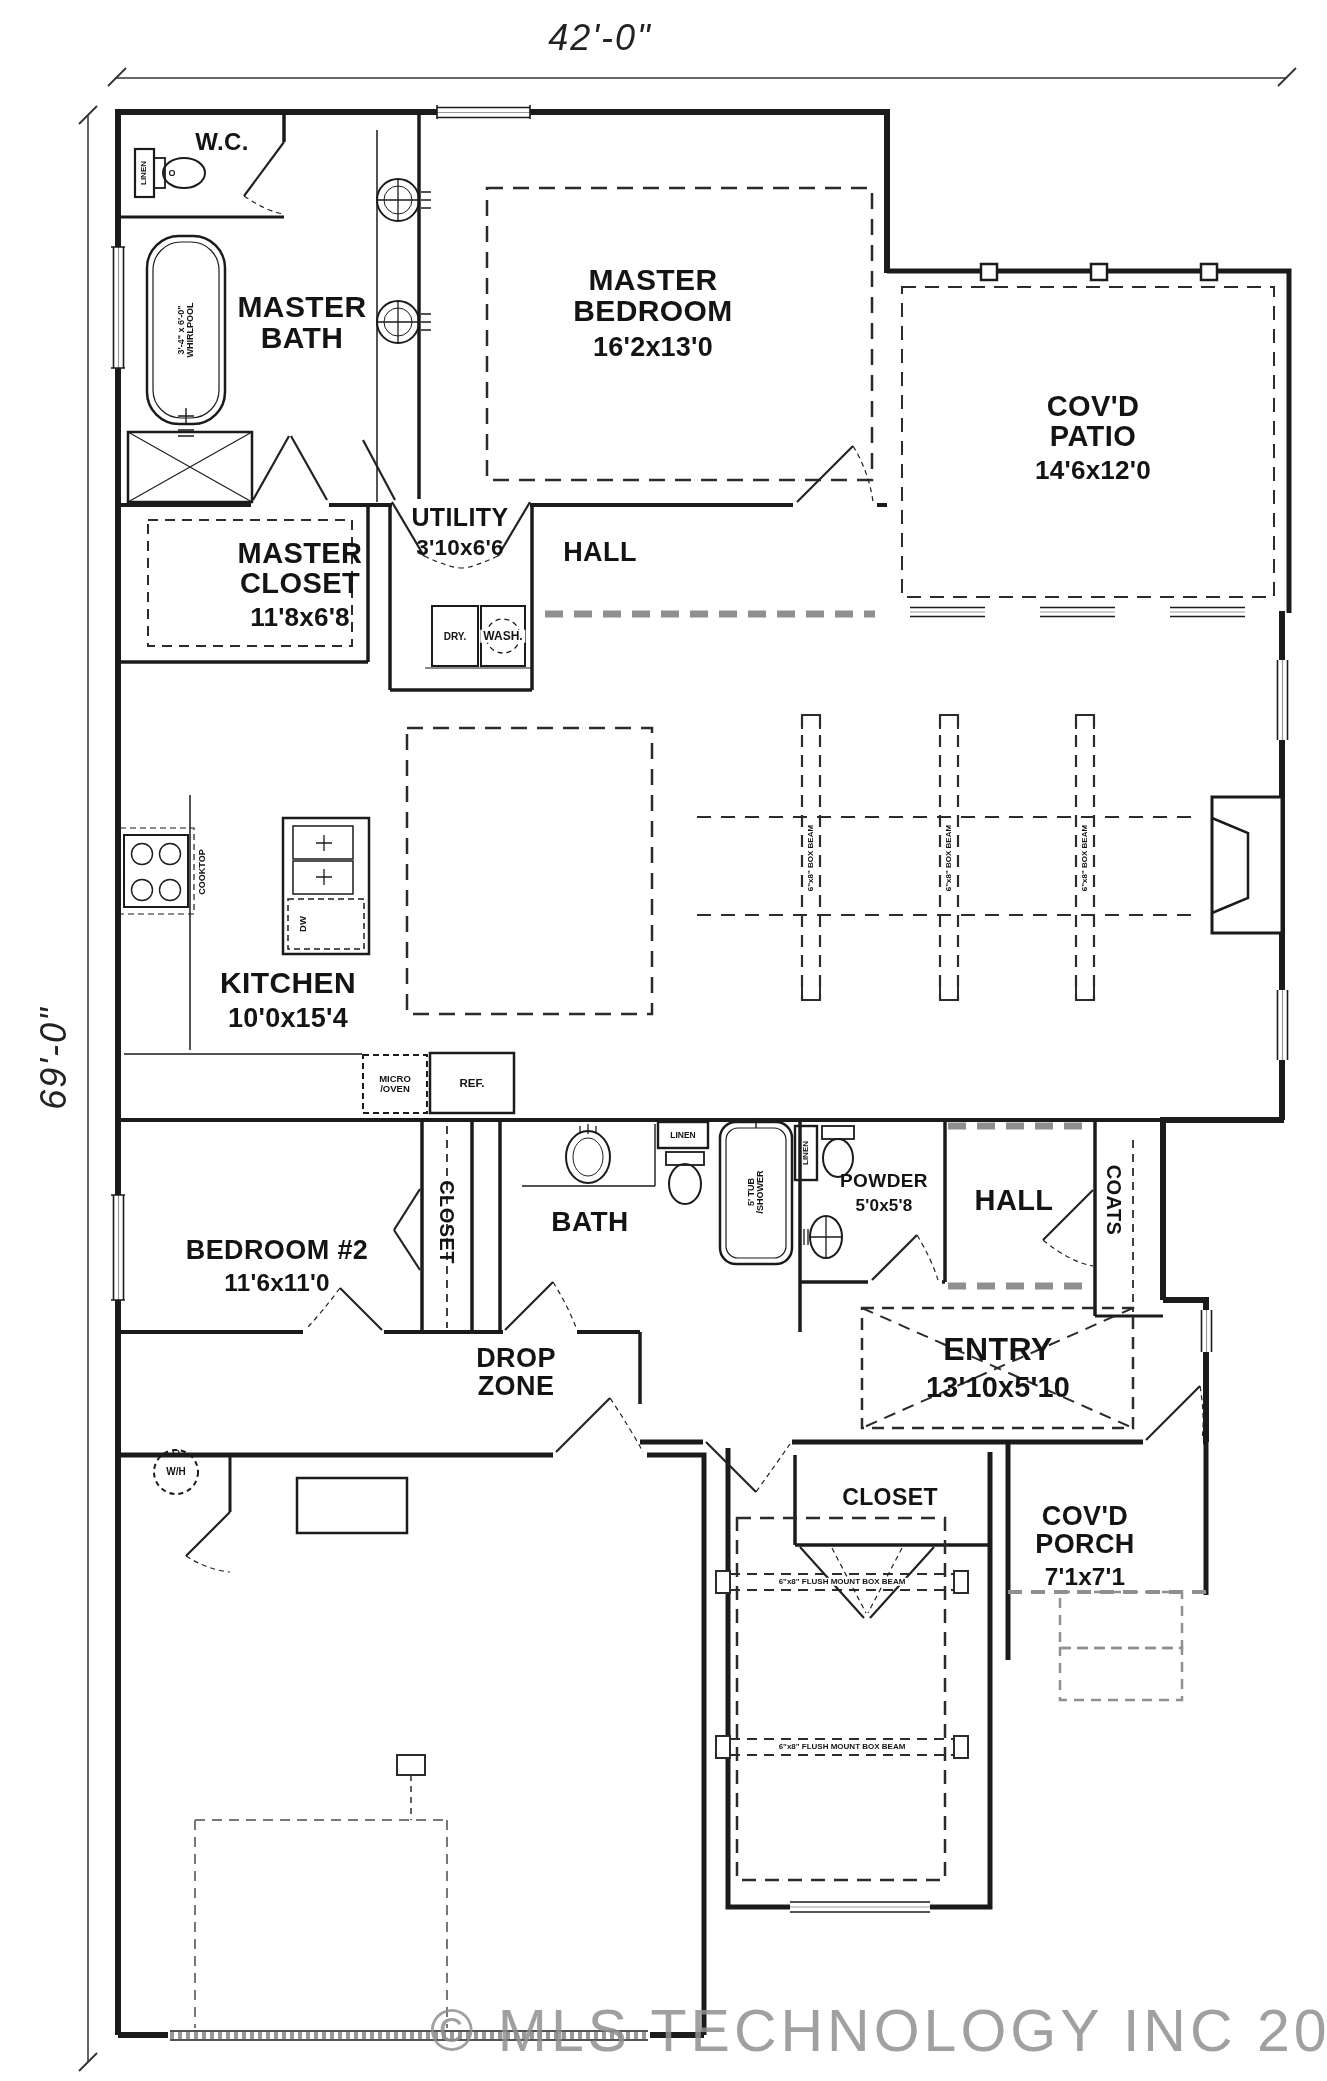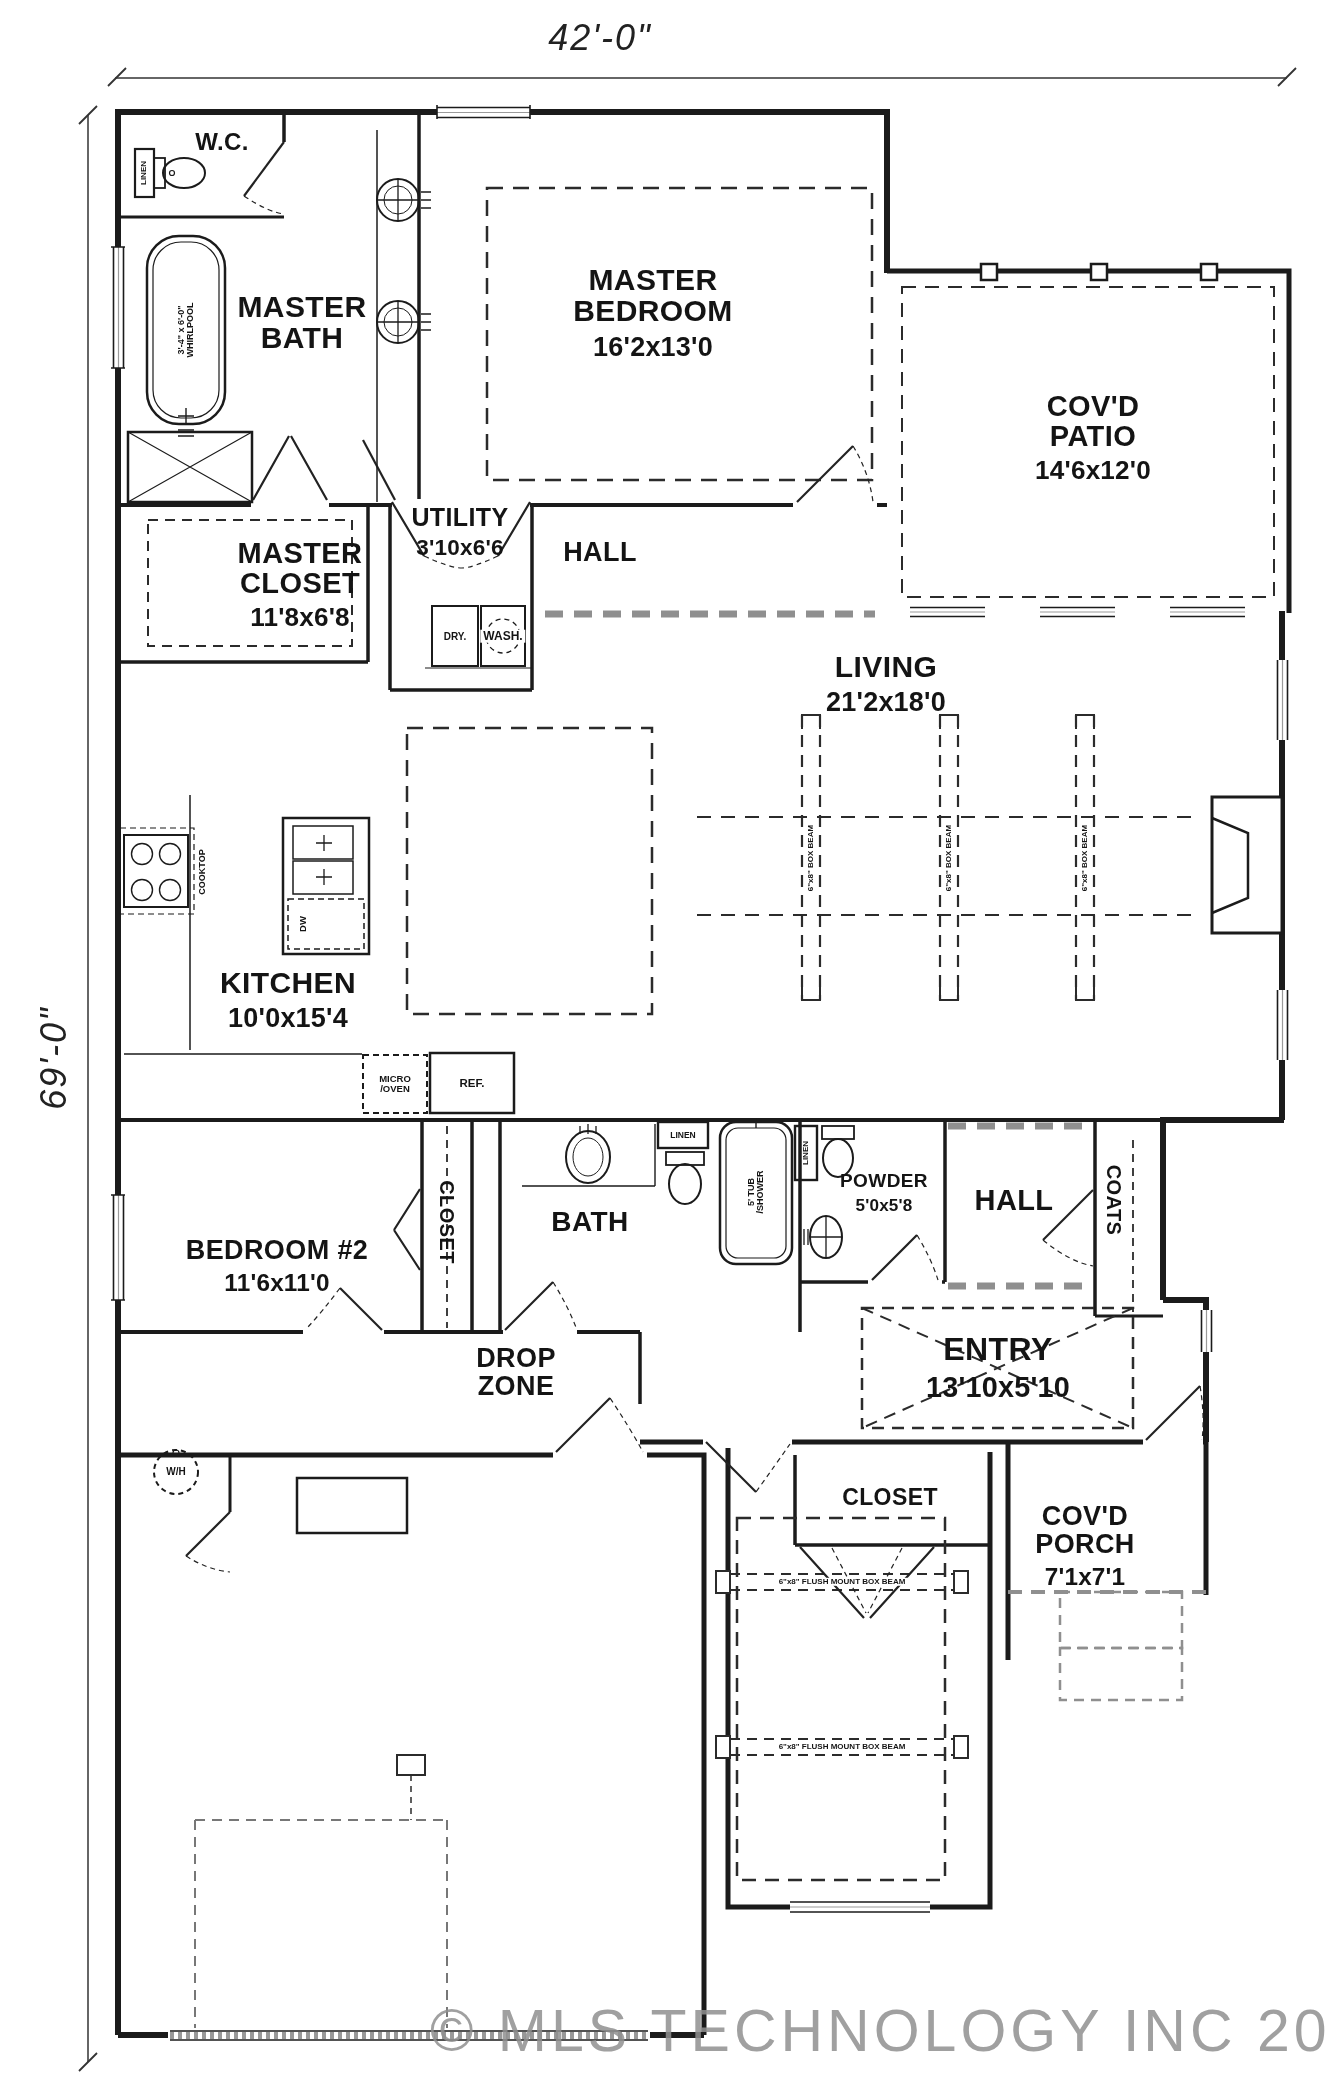--- a/index.html
+++ b/index.html
@@ -311,24 +311,20 @@
   <div class="lbl" style="left:460px;top:532px;font-size:25px">
     <span>UTILITY</span>
     <span class="dims">3'10x6'6</span>
   </div>
 
   <div class="lbl" style="left:600px;top:552px;font-size:27px">HALL</div>
 
   <div class="lbl tiny" style="left:455px;top:637px;font-size:10px">DRY.</div>
   <div class="lbl tiny beam-tag" style="left:503px;top:636px;font-size:12px">WASH.</div>
 
-  <div class="lbl" style="left:886px;top:684px;font-size:30px">
-    <span>LIVING</span>
-    <span class="dims">21'2x18'0</span>
-  </div>
 
 
   <div class="lbl" style="left:288px;top:1000px;font-size:30px">
     <span>KITCHEN</span>
     <span class="dims">10'0x15'4</span>
   </div>
 
   <div class="lbl rot tiny" style="left:203px;top:872px;font-size:9px">COOKTOP</div>
   <div class="lbl rot tiny" style="left:303px;top:924px;font-size:9.5px">DW</div>
   <div class="lbl tiny" style="left:395px;top:1084px;font-size:9.5px">MICRO

